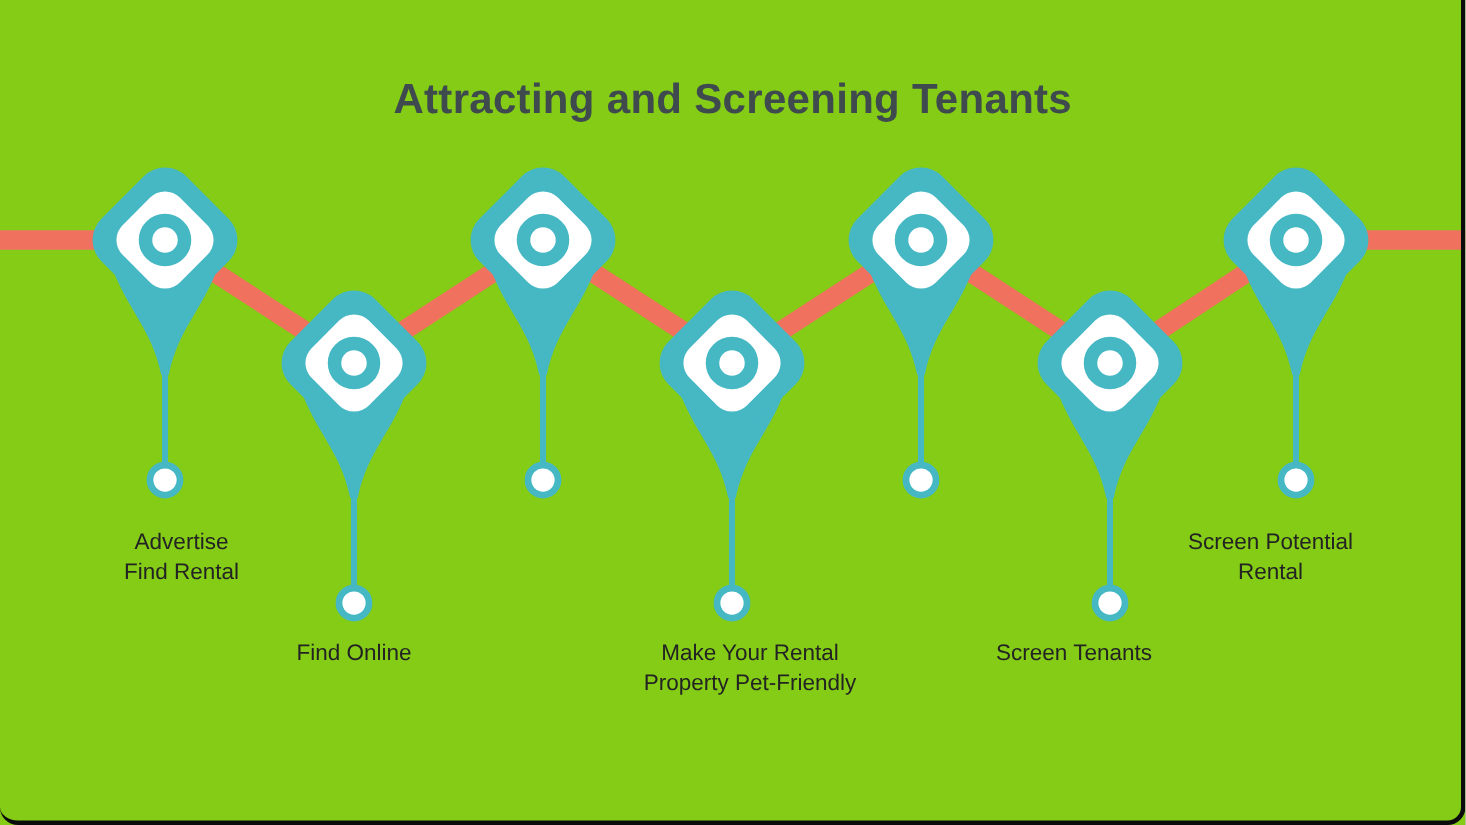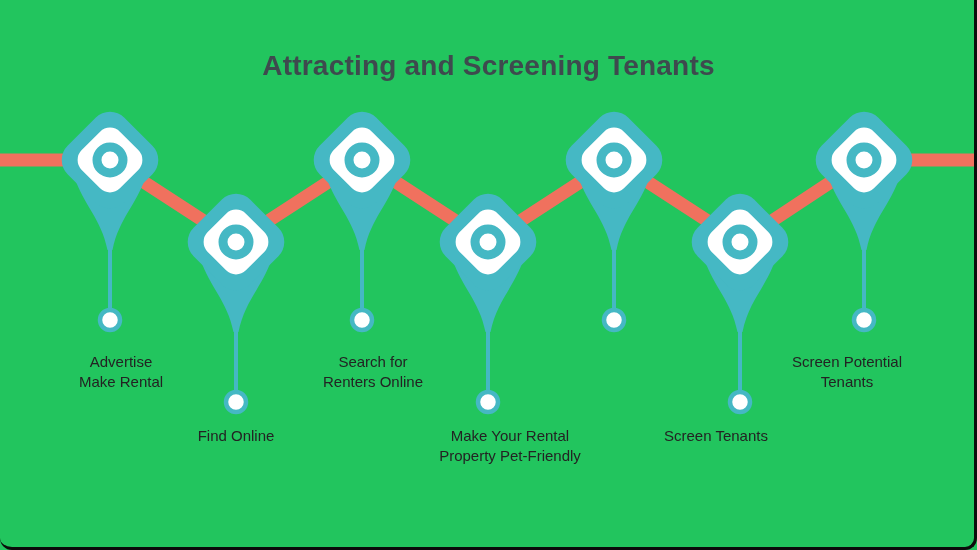--- a/index.html
+++ b/index.html
@@ -8,21 +8,21 @@
     width: 977px;
     height: 550px;
     background: #ffffff;
     overflow: hidden;
     font-family: "Liberation Sans", "DejaVu Sans", sans-serif;
   }
   .stage {
     position: relative;
     width: 977px;
     height: 550px;
-    background: #22c55e;
+    background: #84cc16;
   }
   .frame {
     position: absolute;
     inset: 0;
     border-right: 3px solid #0b0b0b;
     border-bottom: 3px solid #0b0b0b;
     border-bottom-right-radius: 12px;
     border-bottom-left-radius: 12px;
     pointer-events: none;
     z-index: 10;
@@ -52,21 +52,21 @@
     font-size: 15px;
     line-height: 20px;
     color: #232323;
     z-index: 3;
   }
   .label-top    { top: 352px; margin-left: 11px; }
   .label-bottom { top: 426px; }
   .nl-0 { left:   0px; }
   .nl-1 { left: 126px; }
   .nl-2 { left: 252px; }
-  .nl-3 { left: 400px; }
+  .nl-3 { left: 390px; }
   .nl-4 { left: 504px; }
   .nl-5 { left: 606px; }
   .nl-6 { left: 726px; }
 </style>
 </head>
 <body>
 
 <div class="stage">
 
   <div class="frame"></div>
@@ -135,36 +135,32 @@
           C 873 218 890 206 900 176 Z" fill="#45b8c4"></path>
       <line x1="864" y1="245" x2="864" y2="310" stroke="#45b8c4" stroke-width="4"></line>
       <circle cx="864" cy="320" r="10" fill="#ffffff" stroke="#45b8c4" stroke-width="4.5"></circle>
       <rect x="824" y="120" width="80" height="80" rx="20" ry="20" fill="#45b8c4" transform="rotate(45 864 160)"></rect>
       <rect x="837" y="133" width="54" height="54" rx="14" ry="14" fill="#ffffff" transform="rotate(45 864 160)"></rect>
       <circle cx="864" cy="160" r="13" fill="#ffffff" stroke="#45b8c4" stroke-width="9"></circle>
     </svg>
 
   <div class="node-label label-top nl-0">
     <div>Advertise</div>
-    <div>Make Rental</div>
+    <div>Find Rental</div>
   </div>
   <div class="node-label label-bottom nl-1">
     <div>Find Online</div>
     <div></div>
-  </div>
-  <div class="node-label label-top nl-2">
-    <div>Search for</div>
-    <div>Renters Online</div>
   </div>
   <div class="node-label label-bottom nl-3">
     <div>Make Your Rental</div>
     <div>Property Pet-Friendly</div>
   </div>
   <div class="node-label label-bottom nl-5">
     <div>Screen Tenants</div>
     <div></div>
   </div>
   <div class="node-label label-top nl-6">
     <div>Screen Potential</div>
-    <div>Tenants</div>
+    <div>Rental</div>
   </div>
 
 </div>
 
 </body></html>

